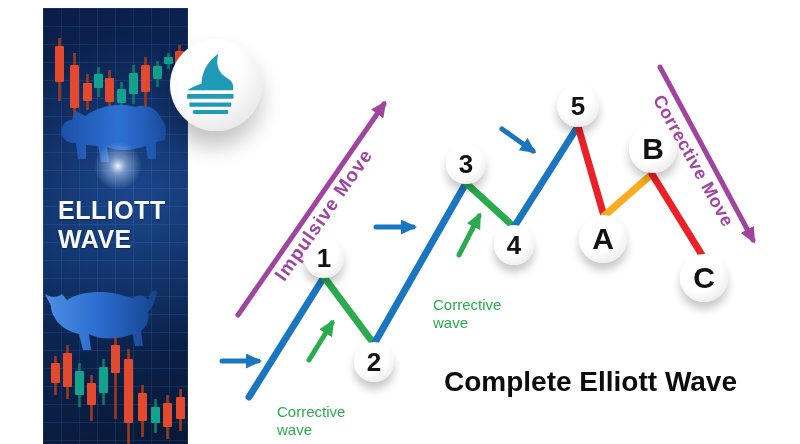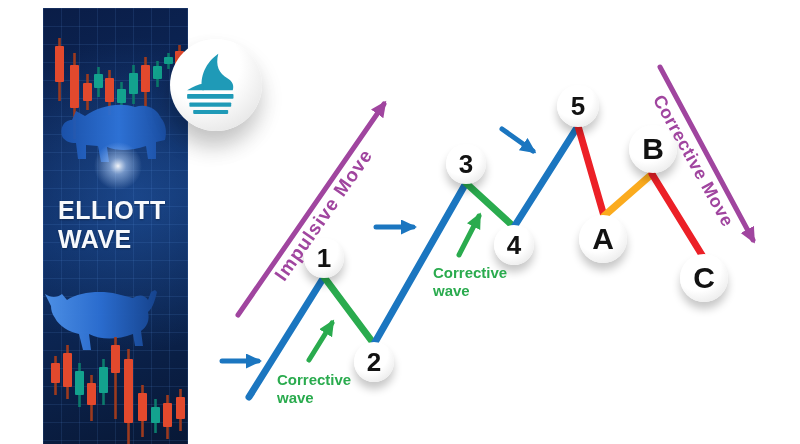--- a/index.html
+++ b/index.html
@@ -47,21 +47,21 @@
   
   .label-impulsive{
     position:absolute;left:324px;top:215px;transform:translate(-50%,-50%) rotate(-55deg);
     color:#a0459f;font-weight:bold;font-size:19px;letter-spacing:1px;white-space:nowrap;
   }
   .label-corrective-move{
     position:absolute;left:693px;top:161px;transform:translate(-50%,-50%) rotate(61deg);
     color:#a0459f;font-weight:bold;font-size:18px;letter-spacing:.5px;white-space:nowrap;
   }
   .label-cw{
-    position:absolute;color:#2aab4e;font-weight:bold;font-size:15px;line-height:18px;white-space:nowrap;
+    position:absolute;color:#2aab4e;font-weight:normal;font-size:15px;line-height:18px;white-space:nowrap;margin-top:32px;
   }
   .label-cw.cw1{left:277px;top:371px;}
   .label-cw.cw2{left:433px;top:264px;}
   .diagram-title{
     position:absolute;left:444px;top:366px;color:#0c0c0c;font-weight:bold;font-size:28px;white-space:nowrap;
   }
 </style>
 </head>
 <body>
 
@@ -220,14 +220,15 @@
   <div class="label-impulsive">Impulsive Move</div>
   <div class="label-corrective-move">Corrective Move</div>
   <div class="label-cw cw1">
     <div>Corrective</div>
     <div>wave</div>
   </div>
   <div class="label-cw cw2">
     <div>Corrective</div>
     <div>wave</div>
   </div>
+  <div class="diagram-title">Complete Elliott Wave</div>
 
 </div>
 
 </body></html>

